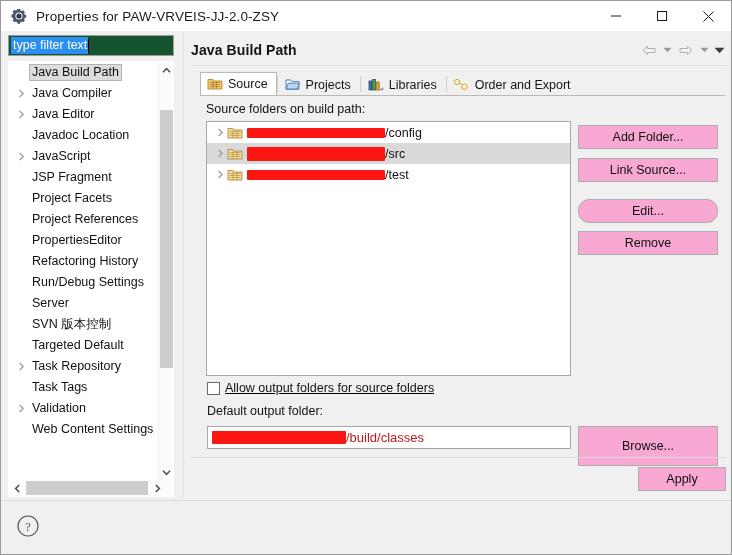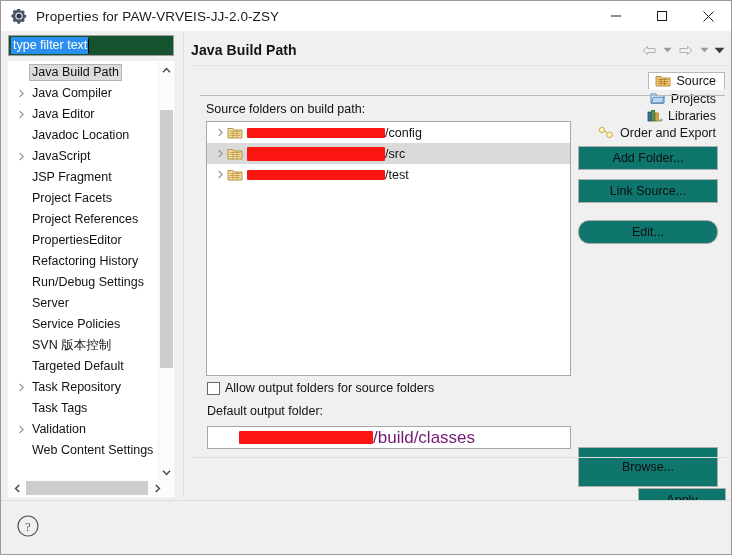--- a/index.html
+++ b/index.html
@@ -162,21 +162,21 @@
   }
   .head-rule {
     position: absolute; left: 190px; top: 64px;
     width: 536px; height: 1px; background: #e3e3e3;
   }
 
   
   .tabs {
     position: absolute; left: 199px; top: 71px;
     width: 525px; height: 24px;
-    display: flex; align-items: flex-end; flex-direction: column;
+    display: flex; align-items: flex-end;
   }
   .tab {
     height: 24px;
     display: flex; align-items: center;
     padding: 0 8px 0 6px;
     border: 1px solid transparent;
     border-bottom: none;
     position: relative;
     white-space: nowrap;
   }
@@ -234,59 +234,58 @@
     height: 10px;
     border-radius: 1px;
     margin-right: 0px;
     position: relative;
     top: 0px;
   }
   .redact.thick { height: 13px; }
 
   
   .btn {
-    background: #0f766e;
+    background: #f9a8d4;
     border: 1px solid #adadad;
     font-size: 12.5px; color: #0e0e0e;
     font-family: "Liberation Sans", sans-serif;
     display: flex; align-items: center; justify-content: center;
     padding: 0;
-    margin-top: 21px;
   }
   .side-btn { position: absolute; left: 577px; width: 140px; height: 24px; }
   .b-addfolder { top: 124px; }
   .b-linksource { top: 157px; }
   .b-edit { top: 198px; border-radius: 11px; }
   .b-remove { top: 230px; }
 
   
   .chk-row {
     position: absolute; left: 206px; top: 380px;
-    display: flex; align-items: center;
+    display: flex; align-items: center; text-decoration: underline;
   }
   .chk-box {
     width: 13px; height: 13px;
     border: 1px solid #696969; background: #ffffff;
     margin-right: 5px; flex: none;
   }
   .chk-label { font-size: 12.5px; color: #111111; }
 
   .out-label {
     position: absolute; left: 206px; top: 403px;
     font-size: 12.5px; color: #111111;
   }
   .out-field {
     position: absolute; left: 206px; top: 425px;
     width: 364px; height: 23px;
     background: #ffffff; border: 1px solid #a7a7a7;
     display: flex; align-items: center;
     padding-left: 4px;
     overflow: hidden;
   }
-  .out-text { font-size: 17px; color: #701a75; display: flex; align-items: center; margin-left: 27px; }
+  .out-text { font-size: 13px; color: #b91c1c; display: flex; align-items: center; }
   .b-browse { position: absolute; left: 577px; top: 425px; width: 140px; height: 40px; }
   .b-apply { position: absolute; left: 637px; top: 466px; width: 88px; height: 24px; }
 
   .panel-rule-bottom {
     position: absolute; left: 190px; top: 456px;
     width: 536px; height: 1px; background: #dedede;
   }
 
   
   .footer-rule {
@@ -431,28 +430,20 @@
           </span>
           <span class="tree-label">Run/Debug Settings</span>
         </div>
         <div class="tree-item">
           <span class="tree-arrow empty">
             <svg width="7" height="9" viewBox="0 0 7 9">
               <path d="M1.6 1L5.2 4.5 1.6 8" fill="none" stroke="#9e9e9e" stroke-width="1.3"></path>
             </svg>
           </span>
           <span class="tree-label">Server</span>
-        </div>
-        <div class="tree-item">
-          <span class="tree-arrow empty">
-            <svg width="7" height="9" viewBox="0 0 7 9">
-              <path d="M1.6 1L5.2 4.5 1.6 8" fill="none" stroke="#9e9e9e" stroke-width="1.3"></path>
-            </svg>
-          </span>
-          <span class="tree-label">Service Policies</span>
         </div>
         <div class="tree-item">
           <span class="tree-arrow empty">
             <svg width="7" height="9" viewBox="0 0 7 9">
               <path d="M1.6 1L5.2 4.5 1.6 8" fill="none" stroke="#9e9e9e" stroke-width="1.3"></path>
             </svg>
           </span>
           <span class="tree-label">SVN 版本控制</span>
         </div>
         <div class="tree-item">
@@ -648,20 +639,21 @@
         <span class="src-text">
           <span class="redact" style="width: 138px;"></span>
           <span>/test</span>
         </span>
       </div>
     </div>
 
   <button class="btn side-btn b-addfolder">Add Folder...</button>
   <button class="btn side-btn b-linksource">Link Source...</button>
   <button class="btn side-btn b-edit">Edit...</button>
+  <button class="btn side-btn b-remove">Remove</button>
 
   <div class="chk-row">
     <span class="chk-box"></span>
     <span class="chk-label">Allow output folders for source folders</span>
   </div>
 
   <div class="out-label">Default output folder:</div>
   <div class="out-field">
     <span class="out-text">
       <span class="redact thick" id="out-redact" style="width: 134px;"></span>

